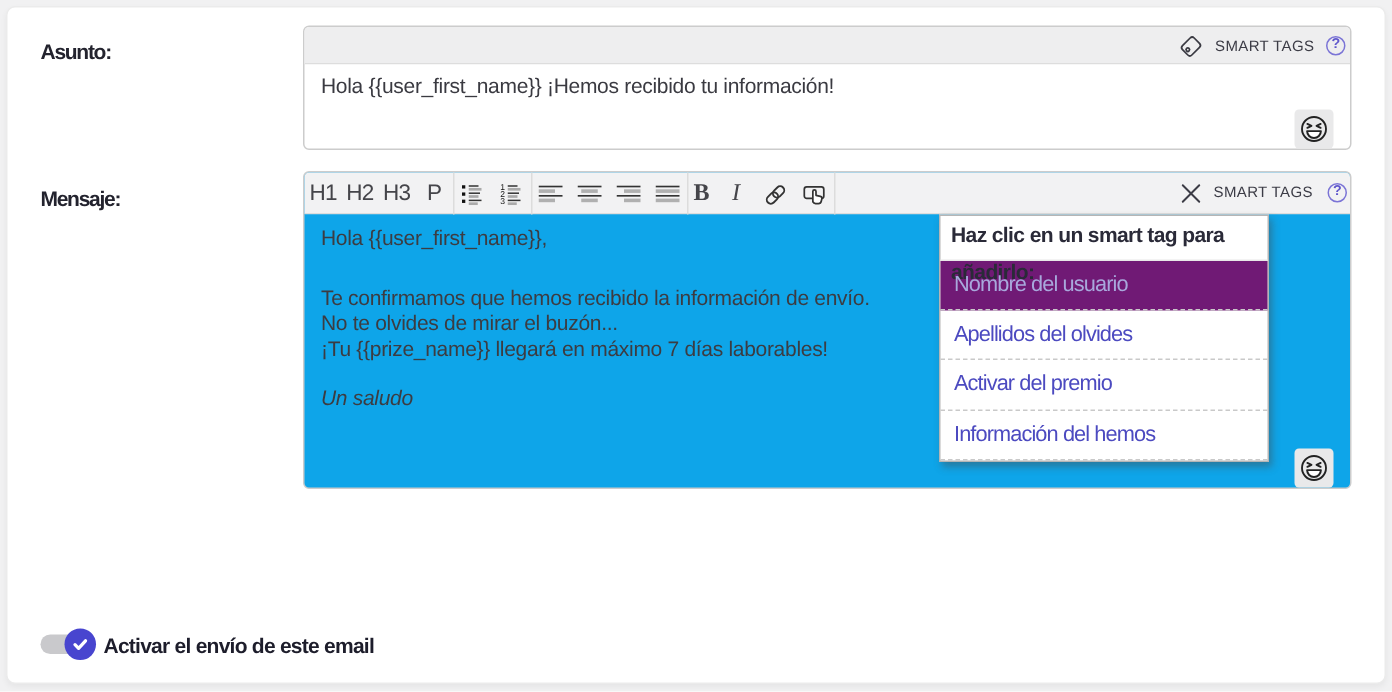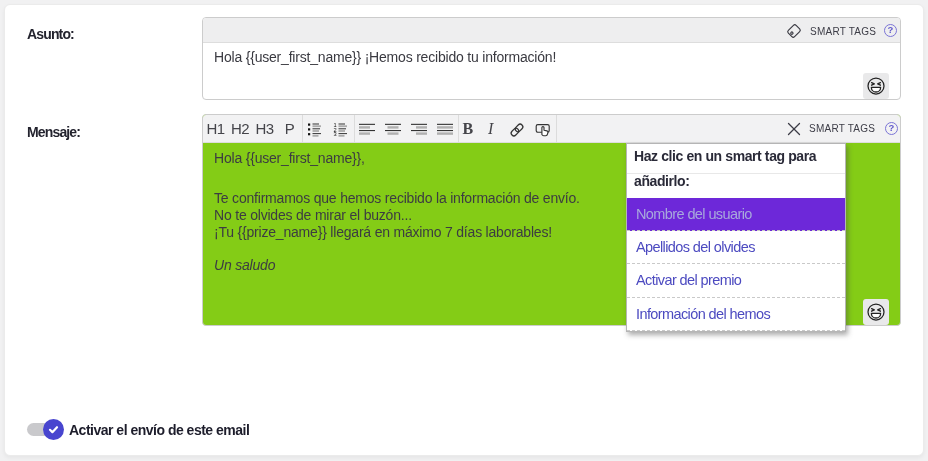--- a/index.html
+++ b/index.html
@@ -14,33 +14,33 @@
 #fA { position:absolute; left:202px; top:17px; width:699px; height:83px; border:1px solid #ccc; border-radius:4px; background:#fff; }
 #fA .fhead { height:25px; background:#eeeeef; border-bottom:1px solid #ddd; border-radius:3px 3px 0 0; position:relative; }
 .sticon { position:absolute; top:5px; }
 .sttext { position:absolute; font-size:10px; letter-spacing:0.25px; color:#3c3c46; top:7.5px; }
 .qmark { position:absolute; width:13px; height:13px; border:1.4px solid #7b74d6; border-radius:50%; color:#5f57cc; font-size:9.5px; font-weight:700; text-align:center; line-height:10.5px; top:6px; }
 #fA .ftext { position:absolute; left:11px; top:31px; font-size:14px; color:#3a3a41; letter-spacing:-0.2px; }
 .emojibtn { position:absolute; width:26px; height:26px; background:#e9e9ea; border-radius:3px; right:11px; bottom:0; }
 .emojibtn svg { position:absolute; left:3px; top:3px; }
 
 
-#fM { position:absolute; left:202px; top:114px; width:699px; height:212px; border:1px solid #ccc; border-radius:4px; background:#84cc16; }
+#fM { position:absolute; left:202px; top:114px; width:699px; height:212px; border:1px solid #ccc; border-radius:4px; background:#0ea5e9; }
 #fM .tbar { height:28px; background:#f2f2f3; border-bottom:1px solid #ddd; border-radius:3px 3px 0 0; position:relative; }
 .tb { position:absolute; top:0; height:28px; line-height:28px; font-size:15px; color:#45454a; text-align:center; letter-spacing:-0.5px; }
 .sep { position:absolute; top:0; height:28px; width:0; border-left:1px solid #dcdcdc; }
 .ticon { position:absolute; top:6.5px; }
 #fM .ebody { position:absolute; left:0; top:29px; width:696px; height:257px; font-size:14px; color:#3c3c42; letter-spacing:-0.2px; }
 .eline { position:absolute; left:11px; line-height:16.8px; white-space:pre; }
 
 
 #dd { position:absolute; left:626px; top:143px; width:220px; background:#fff; border:1px solid #b5b5b5; box-shadow:2px 3px 5px rgba(70,70,70,0.45); z-index:5; }
 #dd .ddh { height:30px; line-height:25px; padding-left:7px; font-size:14px; font-weight:700; color:#2a2a38; letter-spacing:-0.4px; border-bottom:1px solid #e8e8e8; }
 #dd .ddi { height:33.2px; line-height:33.6px; padding-left:9px; font-size:14.5px; color:#4c4ac0; letter-spacing:-0.6px; border-bottom:1px dashed #c9c9c9; }
-#dd .ddi.hov { background:#6d28d9; color:#a8a8dc;margin-top:24px; }
+#dd .ddi.hov { background:#701a75; color:#a8a8dc; }
 #dd .ddi:last-child { border-bottom:1px dashed #c9c9c9; }
 
 
 .track { position:absolute; left:27px; top:423px; width:36px; height:13px; background:#c9c9cc; border-radius:7px; }
 .knob { position:absolute; left:43px; top:419px; width:21px; height:21px; background:#4845cf; border-radius:50%; }
 .knob svg { position:absolute; left:4px; top:4px; }
 #lblT { position:absolute; left:69px; top:422px; font-size:14px; font-weight:700; color:#1d1d2b; letter-spacing:-0.5px; }
 </style>
 </head>
 <body>

